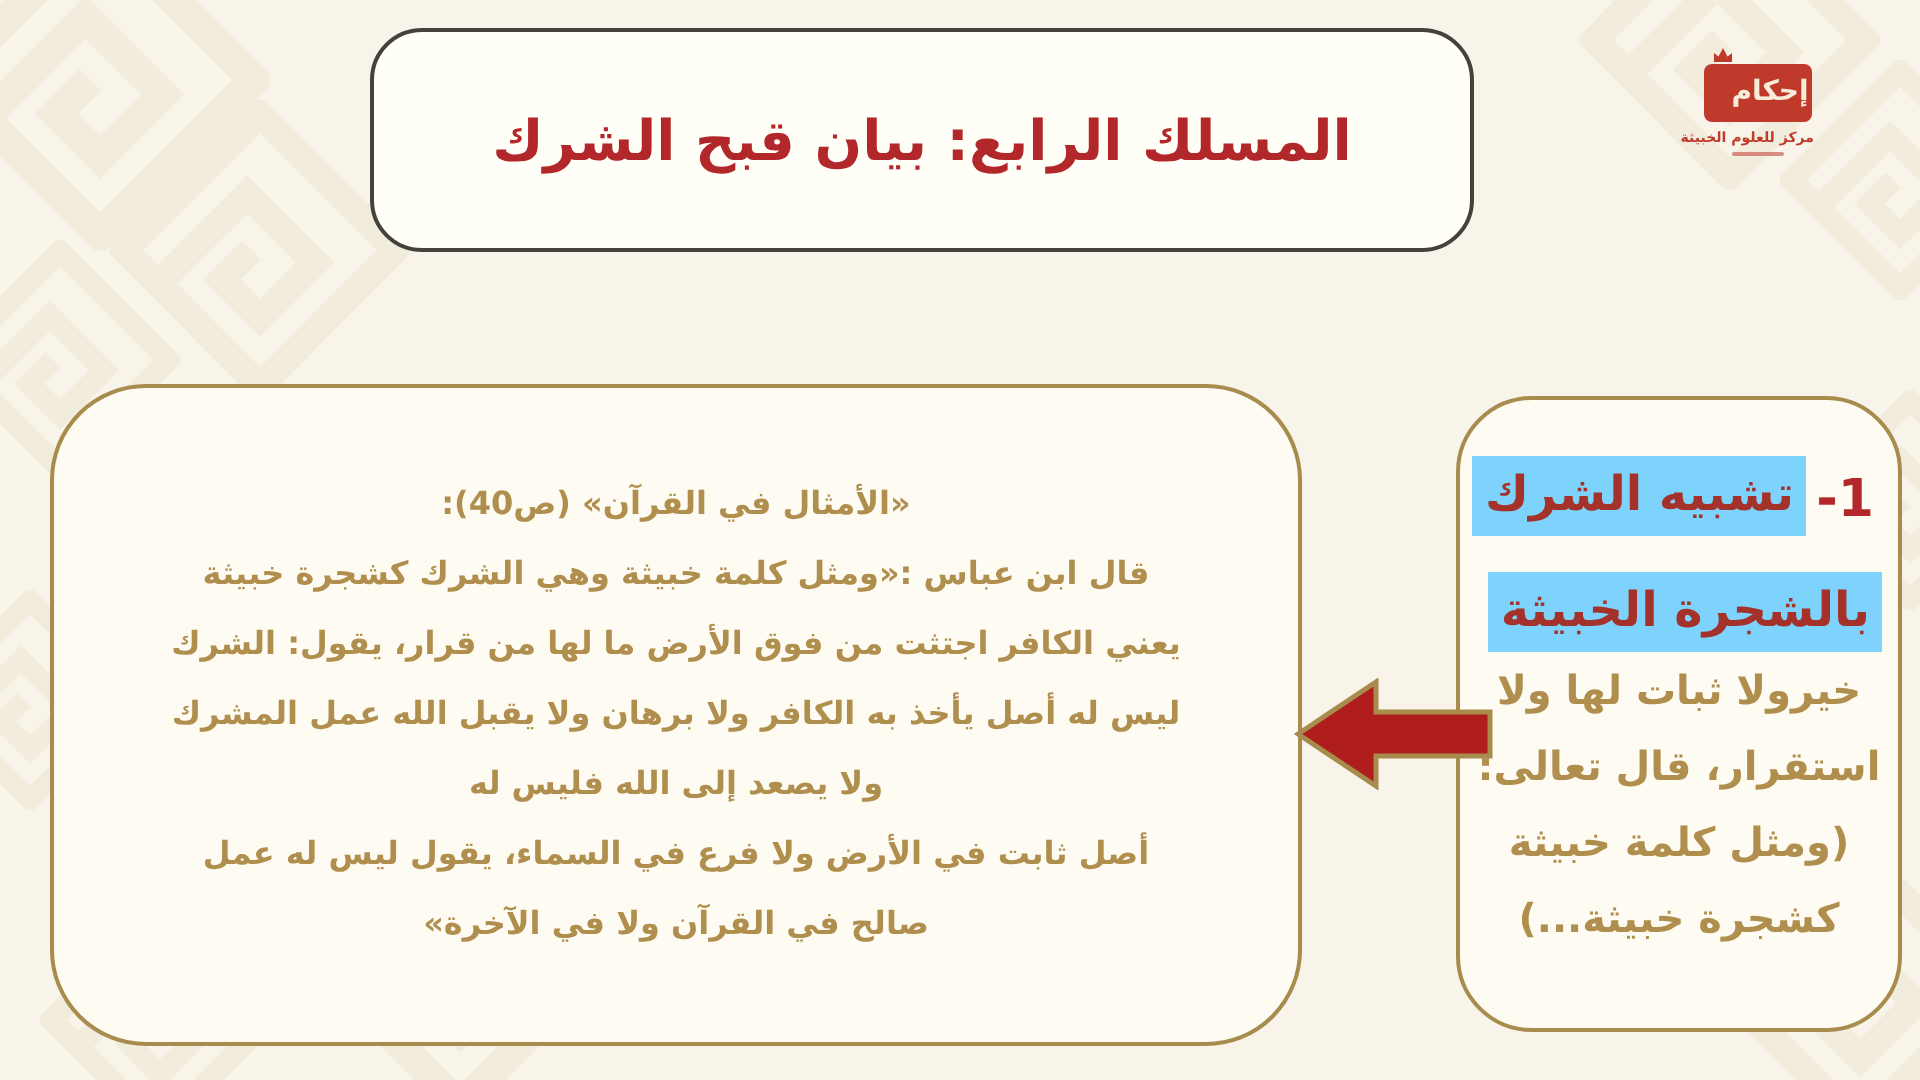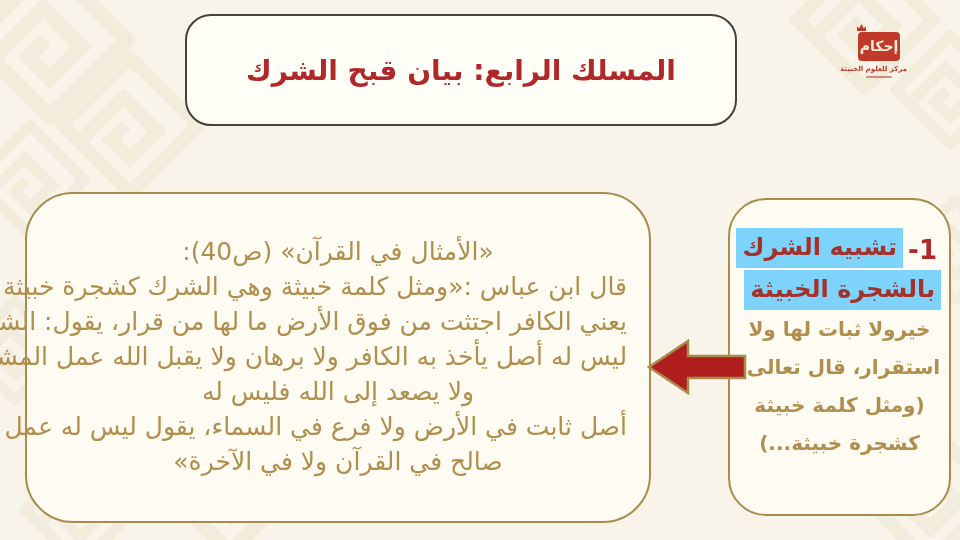--- a/index.html
+++ b/index.html
@@ -28,57 +28,57 @@
 
   
   .logo{position:absolute;left:851px;top:24px;width:56px;z-index:2;text-align:center;}
   .logo .crown{
     width:9px;height:7px;margin:0 auto 1px 6px;
     background:#c03a2b;
     clip-path:polygon(0 100%,0 35%,25% 60%,50% 0,75% 60%,100% 35%,100% 100%);
   }
   .logo .mark{
     width:42px;height:29px;margin:0 auto;background:#c03a2b;border-radius:4px;
-    color:#f6ecd8;font-size:14px;font-weight:bold;line-height:29px;direction:rtl;
+    color:#f6ecd8;font-size:14px;font-weight:bold;line-height:29px;direction:rtl;padding-left:12px;
   }
   .logo .subtitle{
     margin-top:4px;color:#c03a2b;font-size:7px;font-weight:bold;
     direction:rtl;white-space:nowrap;
   }
   .logo .tagline{
     width:26px;height:2px;margin:3px auto 0;background:rgba(192,58,43,.55);border-radius:1px;
   }
 
   
   .quote-box{
     position:absolute;left:25px;top:192px;width:626px;height:331px;
     background:#fdfbf2;border:2px solid #a78c4e;border-radius:48px;
     box-sizing:border-box;padding:40px 22px 0;z-index:2;
   }
   .quote-box .line{
     direction:rtl;text-align:center;color:#b08e4d;
-    font-size:25px;font-weight:normal;line-height:35px;white-space:nowrap;
+    font-size:16px;font-weight:bold;line-height:35px;white-space:nowrap;
   }
 
   
   .arrow{position:absolute;left:647px;top:339px;width:100px;height:56px;z-index:3;}
 
   
   .point-box{
     position:absolute;left:728px;top:198px;width:223px;height:318px;
     background:#fdfbf2;border:2px solid #a78c4e;border-radius:38px;
     box-sizing:border-box;padding:28px 8px 0;z-index:2;
   }
   .point-box .head{direction:rtl;text-align:right;padding-right:4px;line-height:33px;white-space:nowrap;}
   .point-box .num{color:#b2282a;font-size:26px;font-weight:bold;vertical-align:middle;}
   .hl{
     background:#7dd3fc;color:#a5322a;font-size:24px;font-weight:bold;
     padding:3px 6px 4px;display:inline-block;
   }
-  .point-box .head2{direction:rtl;text-align:right;margin-top:2px;line-height:33px;white-space:nowrap;}
+  .point-box .head2{direction:rtl;text-align:right;margin-top:18px;line-height:33px;white-space:nowrap;}
   .point-box .line{
     direction:rtl;text-align:center;color:#b08e4d;
     font-size:20px;font-weight:bold;line-height:38px;white-space:nowrap;
   }
   .point-box .line.first{margin-top:4px;}
 </style>
 </head>
 <body>
 
 <div class="stage">

